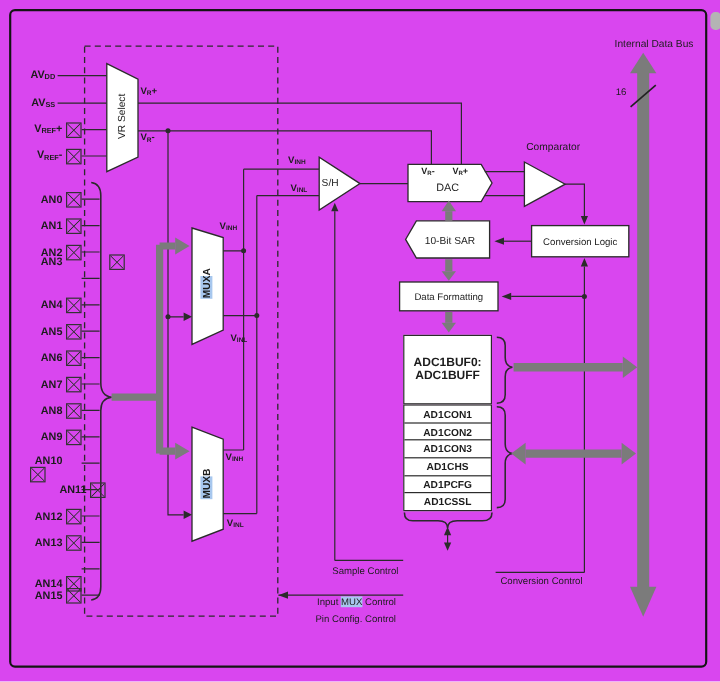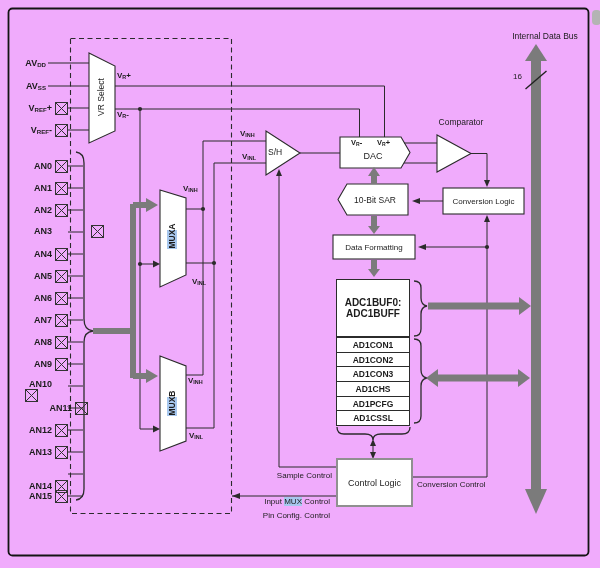--- a/index.html
+++ b/index.html
@@ -1,17 +1,17 @@
 <!DOCTYPE html>
 <html style="--line: #2b2b2b; --bus: #7b7b7b; --hl: #a7c7ee; --ctrlb: #909090;"><head>
 <meta charset="utf-8">
 <style>
 :root{ --line:#2b2b2b; --bus:#7b7b7b; --hl:#a7c7ee; --ctrlb:#909090; --txt:#1c1c1c; }
 html,body{margin:0;padding:0;background:#fff;}
-.stage{position:relative;width:600px;height:568px;background:#f0abfc;overflow:hidden;
+.stage{position:relative;width:600px;height:568px;background:#d946ef;overflow:hidden;
   font-family:"Liberation Sans", sans-serif;color:var(--txt);}
 svg{position:absolute;left:0;top:0;}
 .ln{stroke:var(--line);stroke-width:1;fill:none;}
 .ln13{stroke:var(--line);stroke-width:1.3;fill:none;}
 .shape{fill:#fff;stroke:var(--line);stroke-width:1.1;}
 .dash{fill:none;stroke:var(--line);stroke-width:1.1;stroke-dasharray:5 3.5;}
 .frame{fill:none;stroke:#141414;stroke-width:1.8;}
 .gy{stroke:var(--bus);stroke-width:6;fill:none;}
 .gy7{stroke:var(--bus);stroke-width:7;fill:none;}
 .gyf{fill:var(--bus);stroke:none;}
@@ -207,23 +207,20 @@
 </div>
 <div class="box reg-stack" style="left:336px;top:337px;width:74px;height:89px;">
       <div class="reg-row">AD1CON1</div>
       <div class="reg-row">AD1CON2</div>
       <div class="reg-row">AD1CON3</div>
       <div class="reg-row">AD1CHS</div>
       <div class="reg-row">AD1PCFG</div>
       <div class="reg-row">AD1CSSL</div>
     </div>
 
-<div class="box ctrl-box" style="left:336px;top:458px;width:77px;height:49px;">
-  <span>Control Logic</span>
-</div>
 
 <div class="lb rt f8" style="left:232px;top:471px;width:100px;">Sample Control</div>
 <div class="lb rt f8" style="left:230px;top:497px;width:100px;"><span>Input </span><span class="hl">MUX</span><span> Control</span></div>
 <div class="lb rt f8" style="left:230px;top:511px;width:100px;">Pin Config. Control</div>
 <div class="lb f8" style="left:417px;top:480px;">Conversion Control</div>
 
 <div>
       <div class="pin-row" style="top: 56px;">
         <span class="pin-lb" style="width: 38px;"><span>AV</span><span class="sub">DD</span></span>
       </div>
@@ -245,21 +242,21 @@
         <span class="pin-box"></span>
       </div>
       <div class="pin-row" style="top: 181px;">
         <span class="pin-lb" style="width: 44px;">AN1</span>
         <span class="pin-box"></span>
       </div>
       <div class="pin-row" style="top: 203px;">
         <span class="pin-lb" style="width: 44px;">AN2</span>
         <span class="pin-box"></span>
       </div>
-      <div class="pin-row" style="top: 224px; gap: 36px;">
+      <div class="pin-row" style="top: 211px; gap: 36px;">
         <span class="pin-lb" style="width: 44px;">AN3</span>
         <span class="pin-box"></span>
       </div>
       <div class="pin-row" style="top: 247px;">
         <span class="pin-lb" style="width: 44px;">AN4</span>
         <span class="pin-box"></span>
       </div>
       <div class="pin-row" style="top: 269px;">
         <span class="pin-lb" style="width: 44px;">AN5</span>
         <span class="pin-box"></span>

